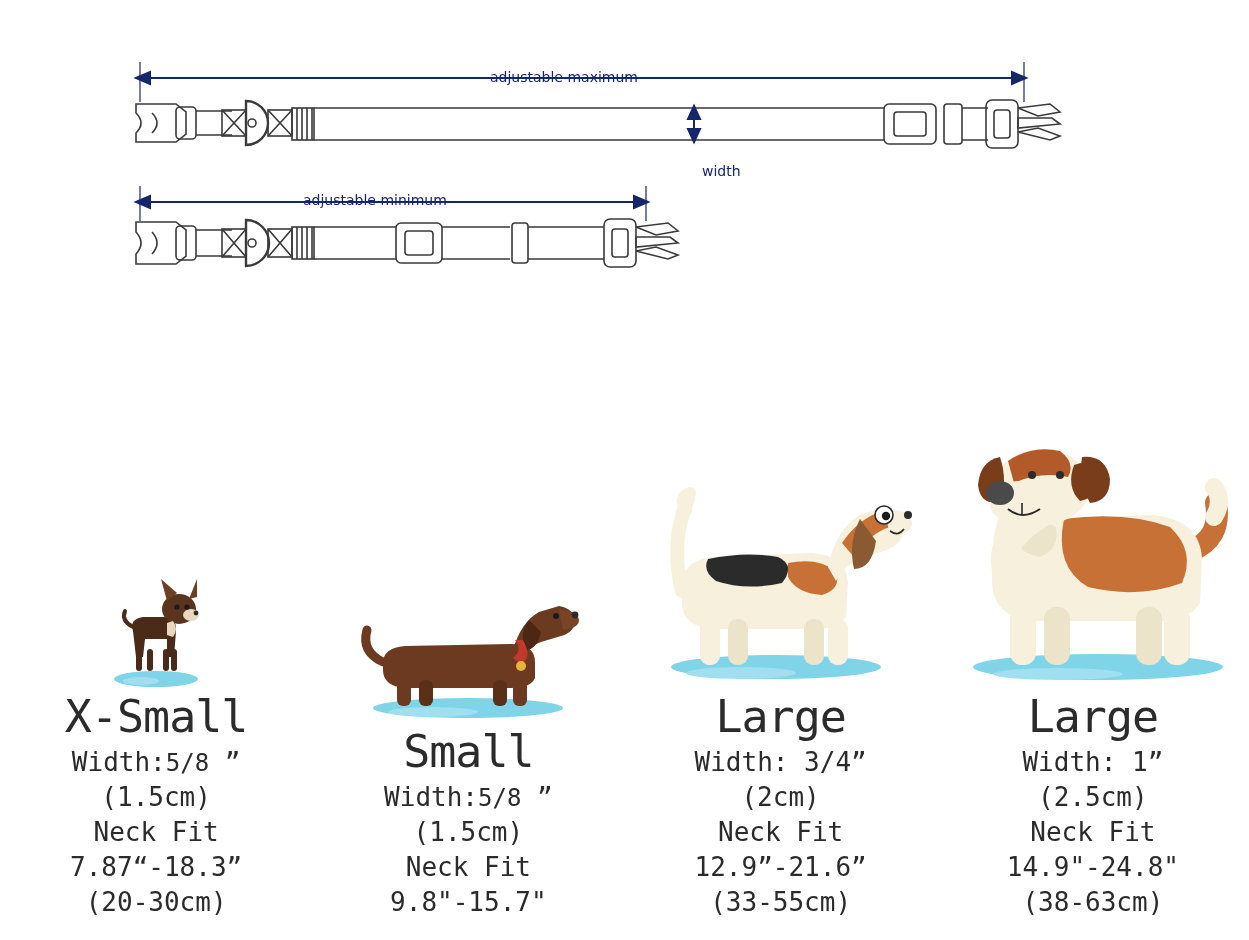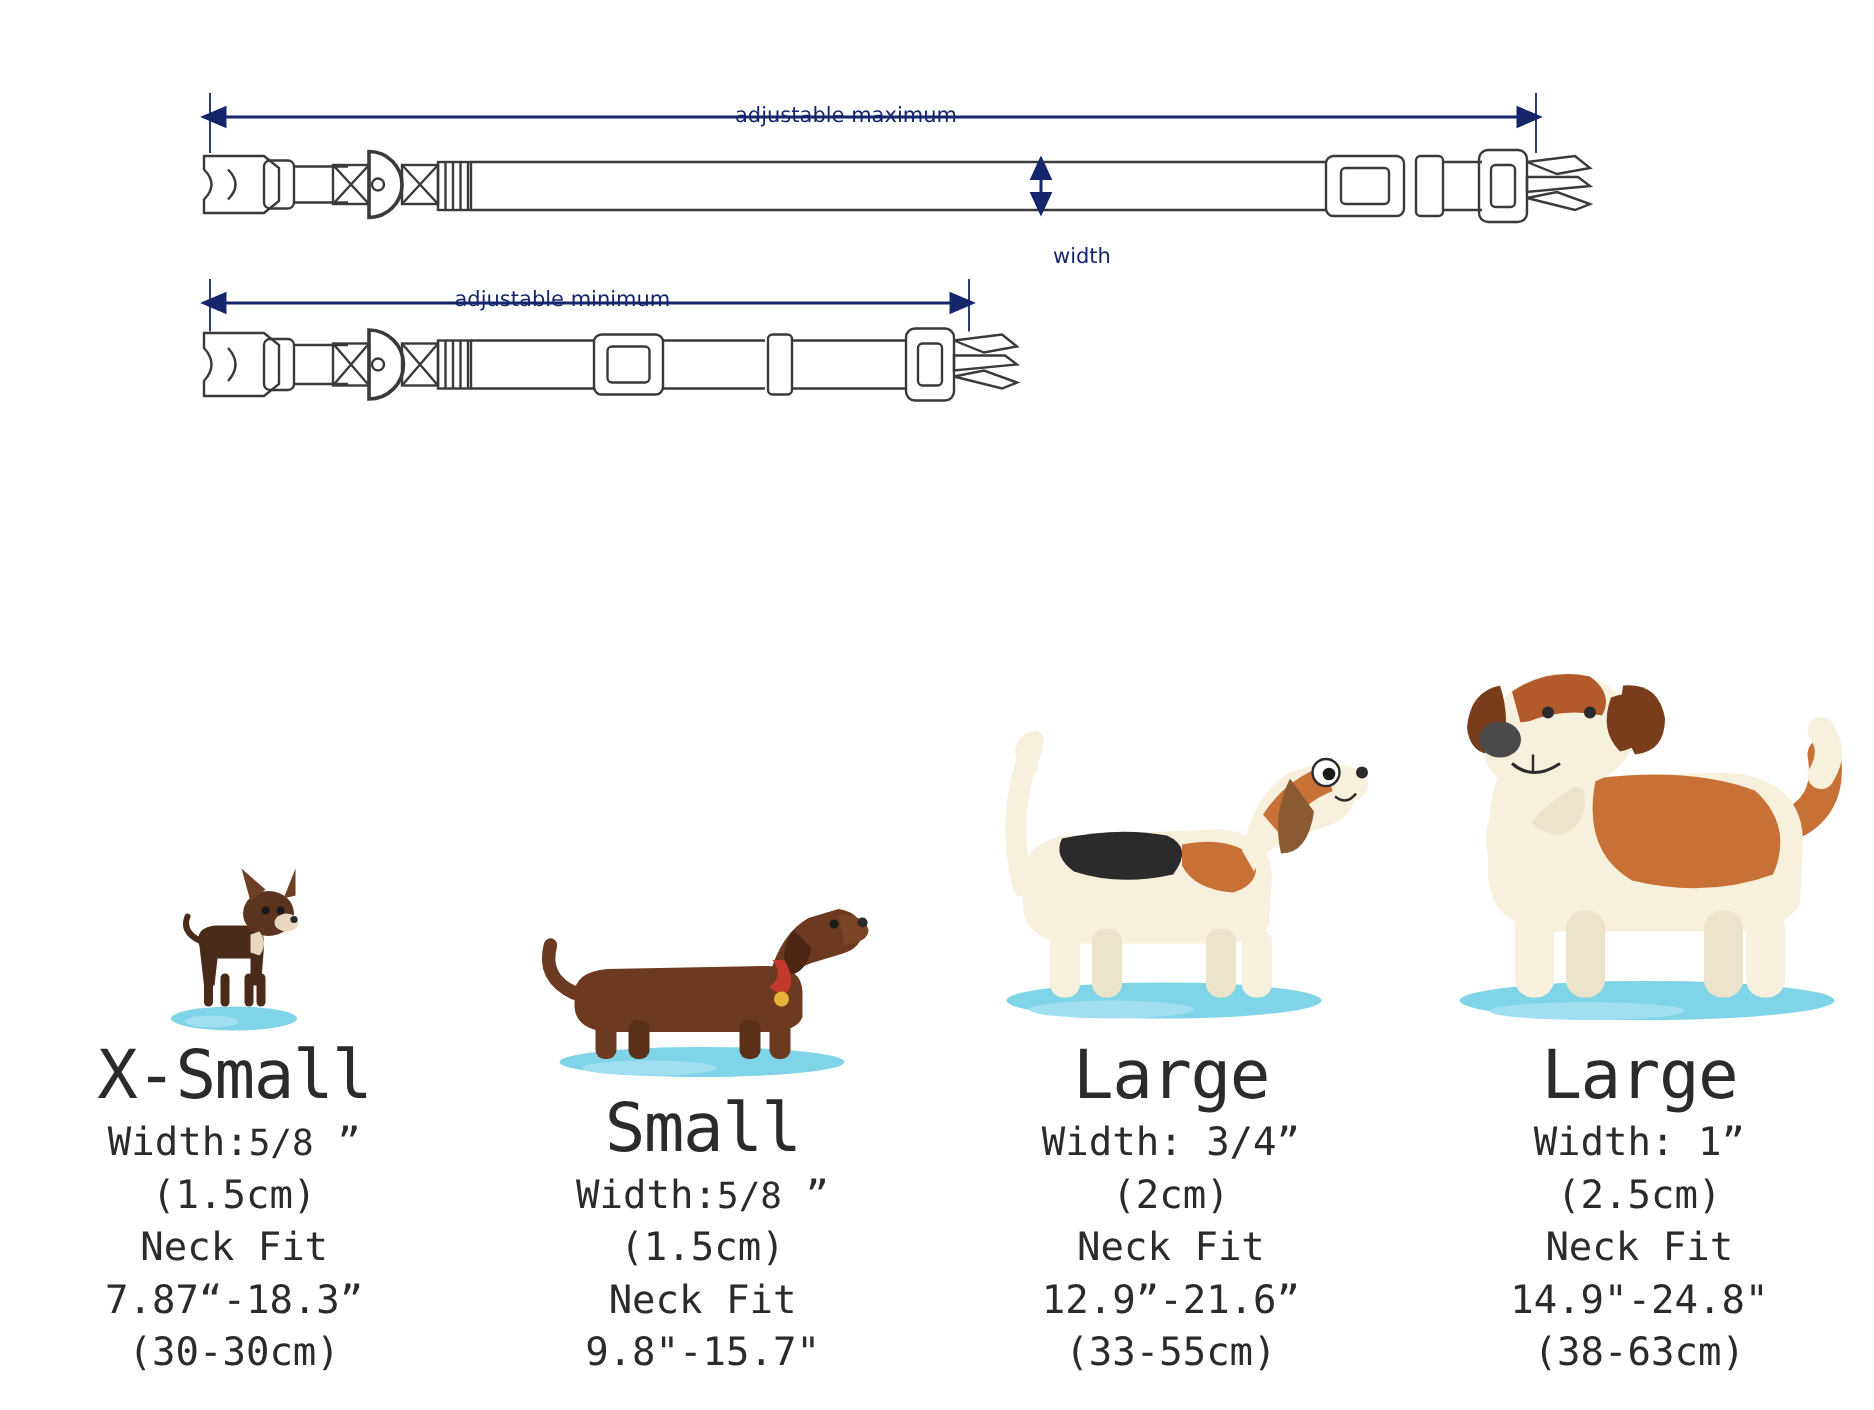--- a/index.html
+++ b/index.html
@@ -199,21 +199,21 @@
       <circle cx="106" cy="46" r="2.6" fill="#1a1a1a"></circle>
 
       <path d="M92,60 Q98,68 92,76 L86,74 L86,62 Z" fill="#e8d8c0"></path>
     </svg>
     <div class="size-title">X-Small</div>
     <div class="size-lines">
       <div><span>Width:</span><span class="w-inline-big">5/8</span> <span>”</span></div>
       <div>(1.5cm)</div>
       <div>Neck Fit</div>
       <div>7.87“-18.3”</div>
-      <div>(30-30cm)</div>
+      <div>(20-30cm)</div>
     </div>
   </div>
 
   <div class="size-col">
     <svg class="dog-art" width="230" height="160" viewBox="0 0 230 160">
       <ellipse cx="115" cy="142" rx="95" ry="10" fill="#7fd4e8"></ellipse>
       <ellipse cx="80" cy="146" rx="45" ry="5" fill="#9fdff0"></ellipse>
 
       <path d="M30,96 Q8,86 14,64" stroke="#6b3a20" stroke-width="9" fill="none" stroke-linecap="round"></path>
 

